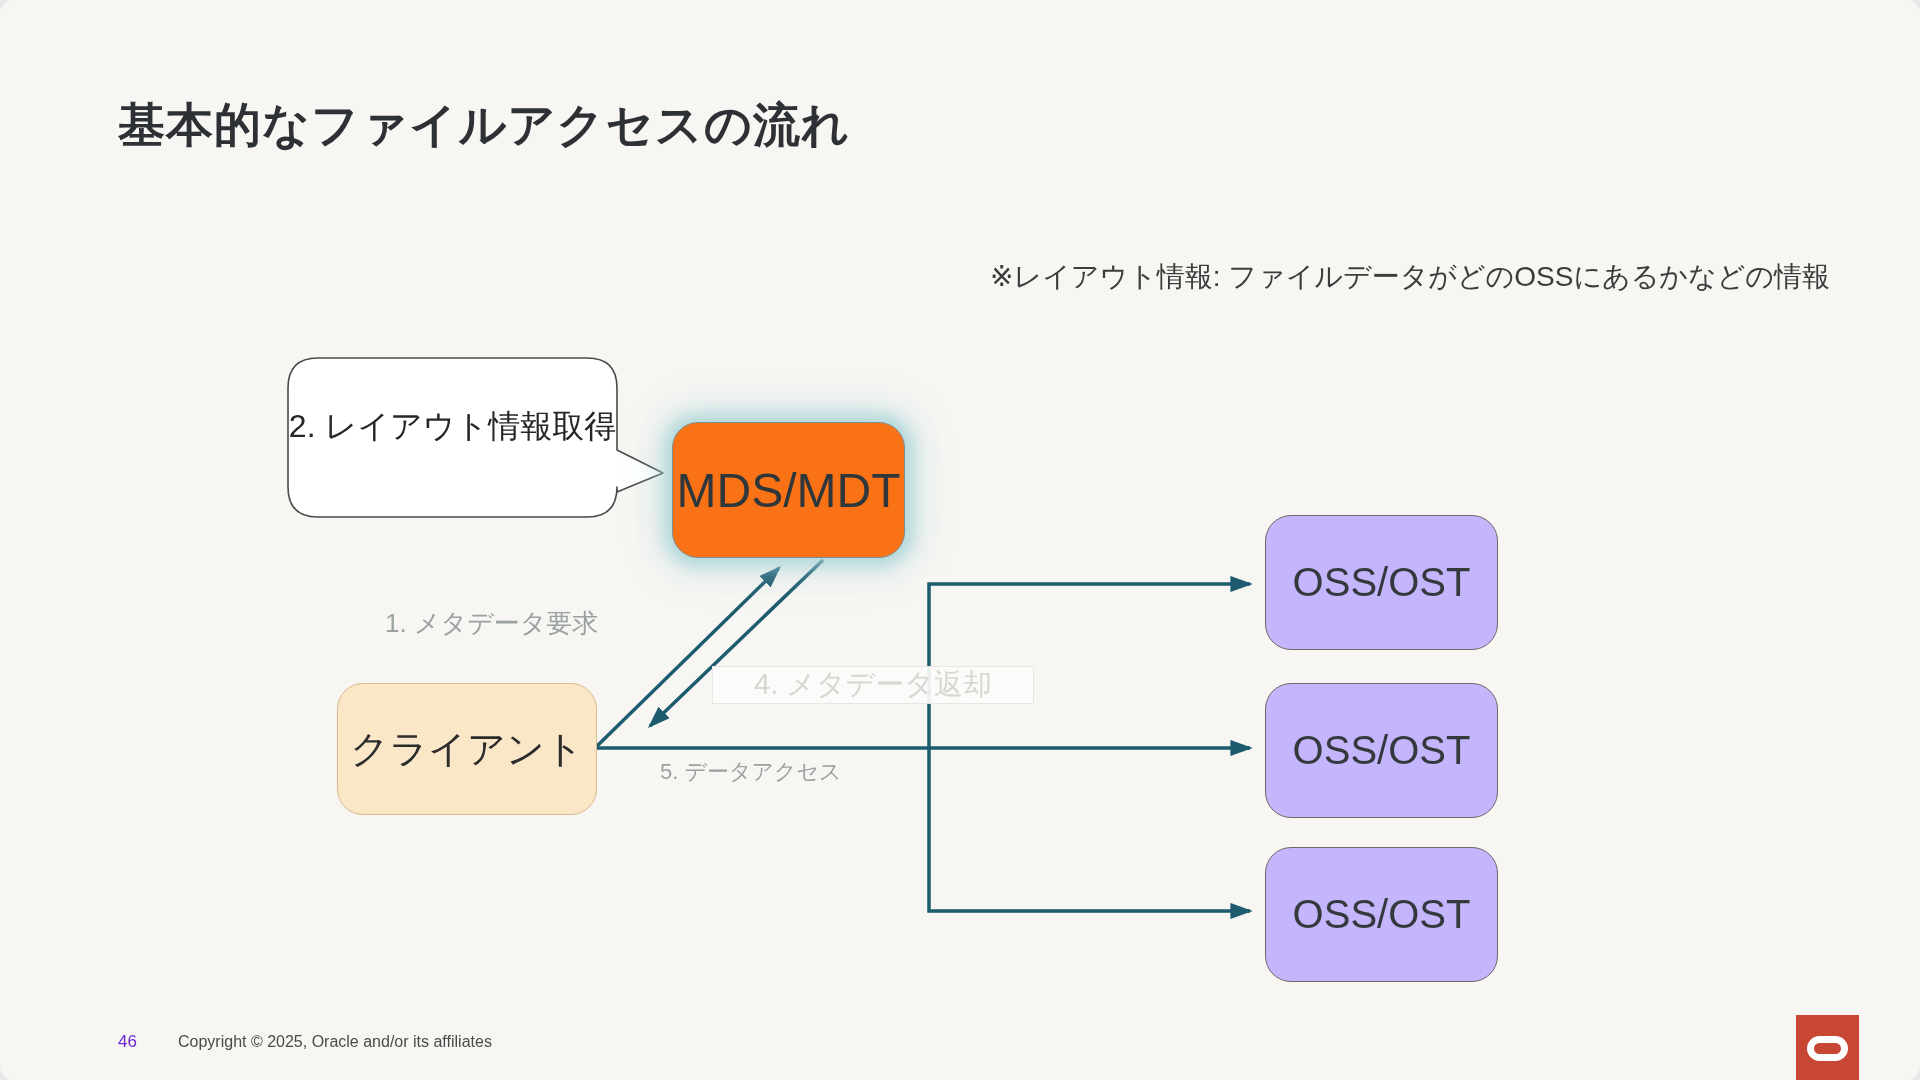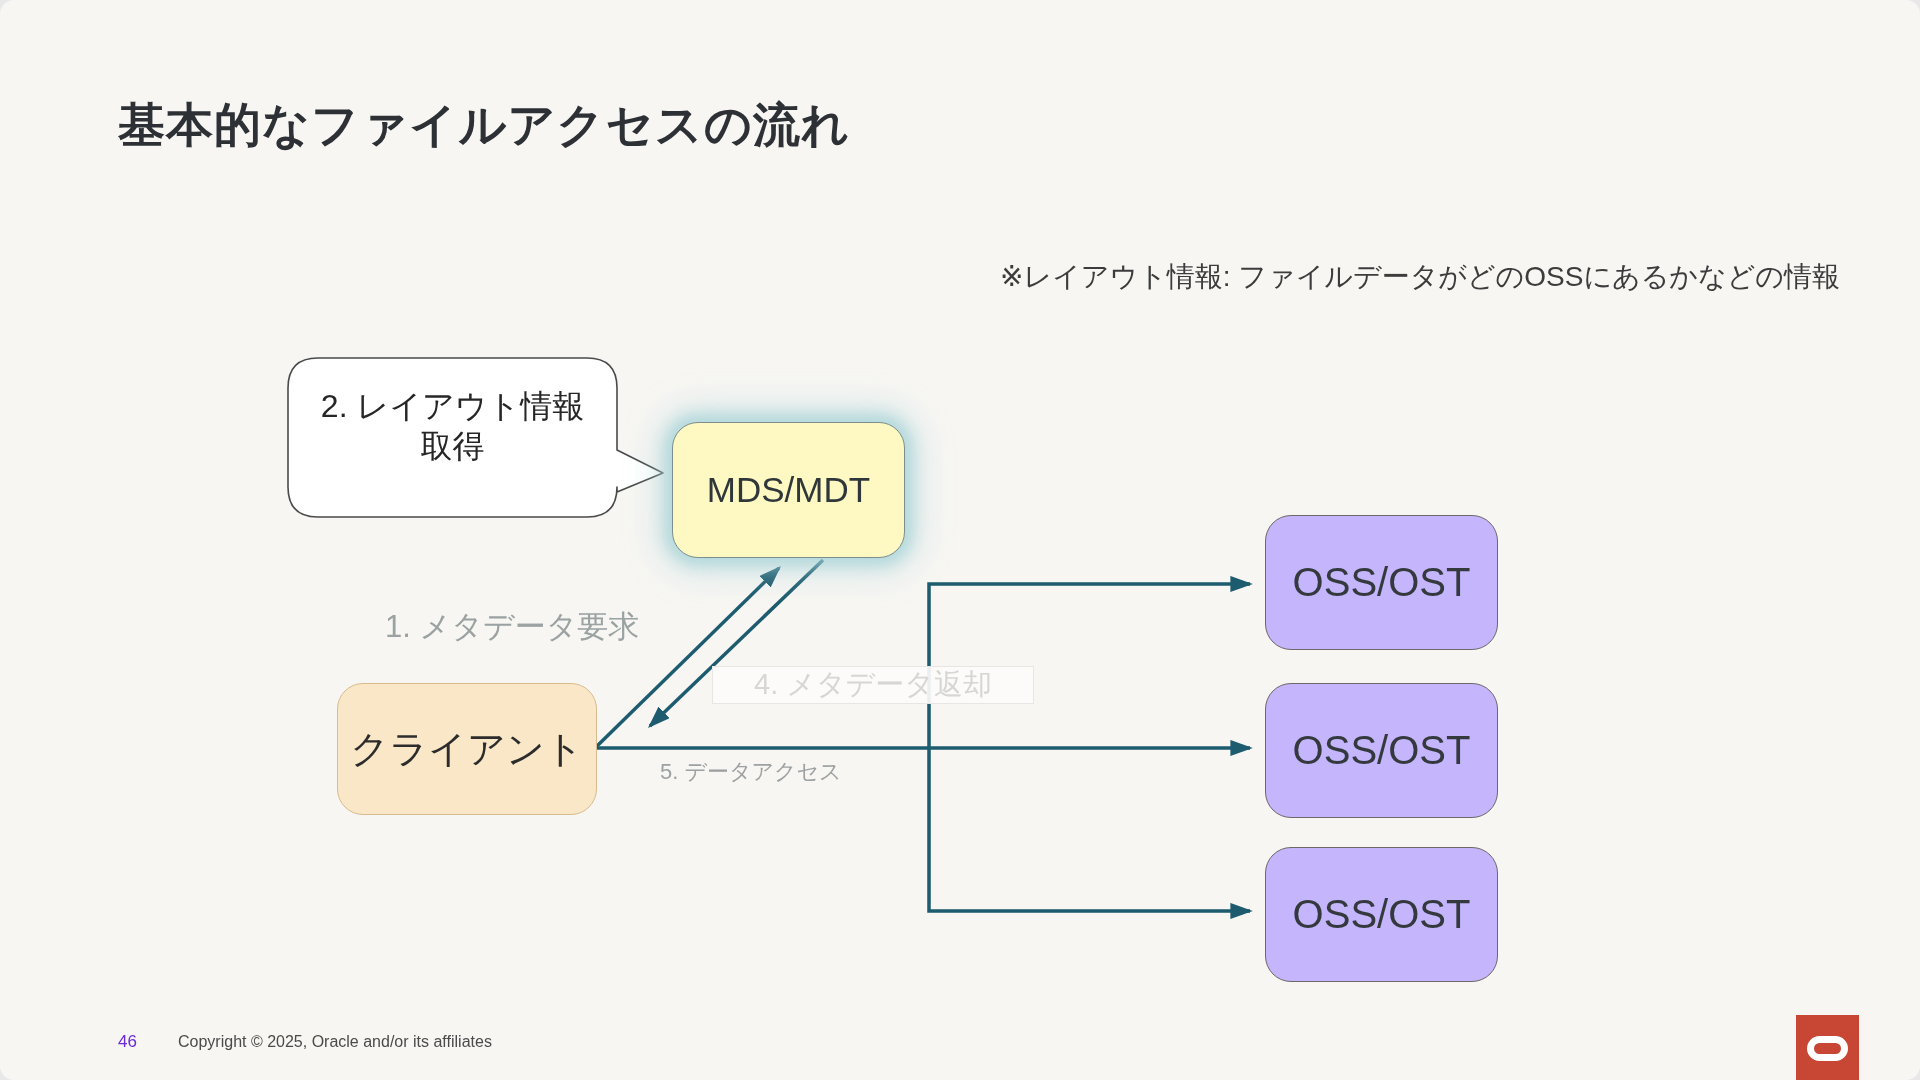--- a/index.html
+++ b/index.html
@@ -5,50 +5,50 @@
   html,body{margin:0;padding:0;background:#e8e8e8;}
   .slide{
     position:relative;width:1920px;height:1080px;background:#f7f6f3;
     font-family:"Liberation Sans","DejaVu Sans",sans-serif;overflow:hidden;border-radius:14px;
   }
   .title{
     position:absolute;left:118px;top:94px;font-size:47px;font-weight:bold;
     color:#2d3135;letter-spacing:1px;white-space:nowrap;
   }
   .note{
-    position:absolute;top:258px;right:80px;font-size:28px;color:#3c3c3c;
+    position:absolute;top:258px;right:90px;font-size:28px;color:#3c3c3c;
     white-space:nowrap;
     margin-left:17px;
   }
   .svg-layer{position:absolute;left:0;top:0;z-index:1;}
   .node{
     position:absolute;display:flex;align-items:center;justify-content:center;
     border-radius:26px;box-sizing:border-box;z-index:3;
   }
   .mds{
-    left:672px;top:422px;width:233px;height:136px;background:#fef9c3;
-    border:1.5px solid #7d8e8c;color:#2f373b;font-size:35px;
+    left:672px;top:422px;width:233px;height:136px;background:#f97316;
+    border:1.5px solid #7d8e8c;color:#2f373b;font-size:48px;
     box-shadow:0 0 14px 8px rgba(160,208,212,.65), 0 0 30px 18px rgba(170,214,218,.38);
   }
   .client{
     left:337px;top:683px;width:260px;height:132px;background:#f9e7c7;
     border:1.5px solid #d9bc8d;color:#2c2c2c;font-size:38px;align-items:center;
   }
   .oss{
     left:1265px;width:233px;height:135px;background:#c4b5fd;
     border:1.5px solid #6f6868;color:#33393c;font-size:40px;
   }
   .oss1{top:515px;} .oss2{top:683px;} .oss3{top:847px;}
   .bubble-text{
     position:absolute;left:288px;top:358px;width:329px;height:135px;z-index:4;
-    display:flex;flex-direction:column;align-items:center;justify-content:center;
+    display:flex;align-items:center;justify-content:center;
     font-size:32px;color:#262626;line-height:1.25;text-align:center;
   }
   .step-label{position:absolute;white-space:nowrap;z-index:2;}
-  .step1{left:385px;top:606px;font-size:31px;color:#9ba2a2;}
+  .step1{left:385px;top:606px;font-size:26px;color:#9ba2a2;}
   .step4{
     left:712px;top:666px;width:322px;height:38px;display:flex;align-items:center;
     justify-content:center;font-size:29px;color:#d6d6d3;
     background:rgba(252,251,249,.93);border:1px solid #e7e6e2;box-sizing:border-box;
   }
   .step5{left:660px;top:757px;font-size:22px;color:#9da1a1;}
   .footer-page{position:absolute;left:118px;top:1032px;font-size:17px;color:#6d28d9;}
   .footer-copy{position:absolute;left:178px;top:1033px;font-size:16px;color:#4a4a4a;}
   .logo{
     position:absolute;left:1796px;top:1015px;width:63px;height:65px;

